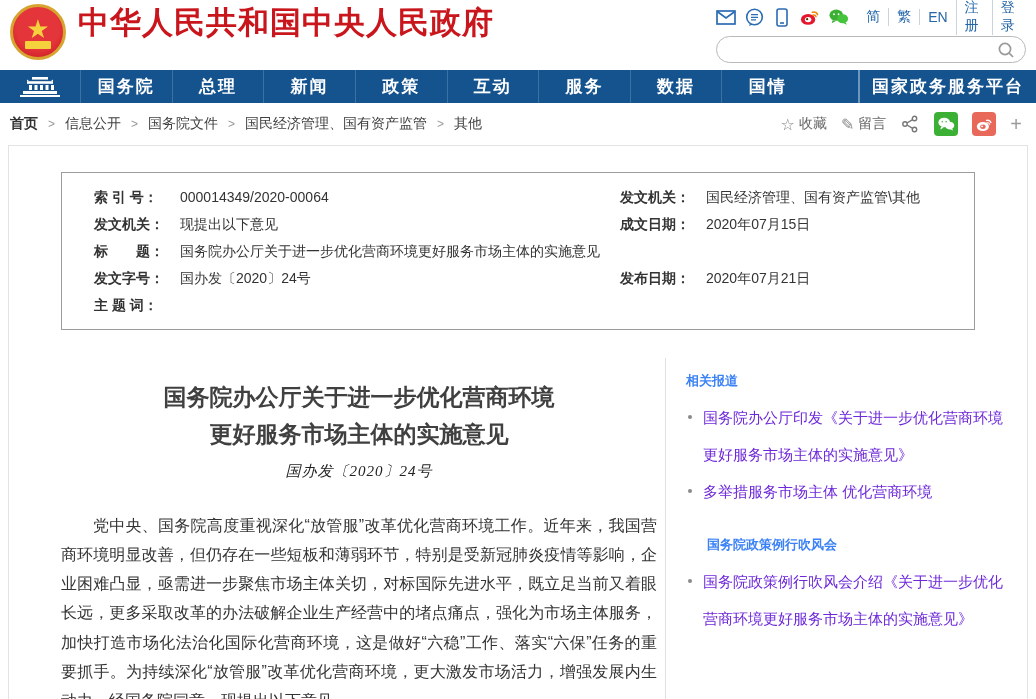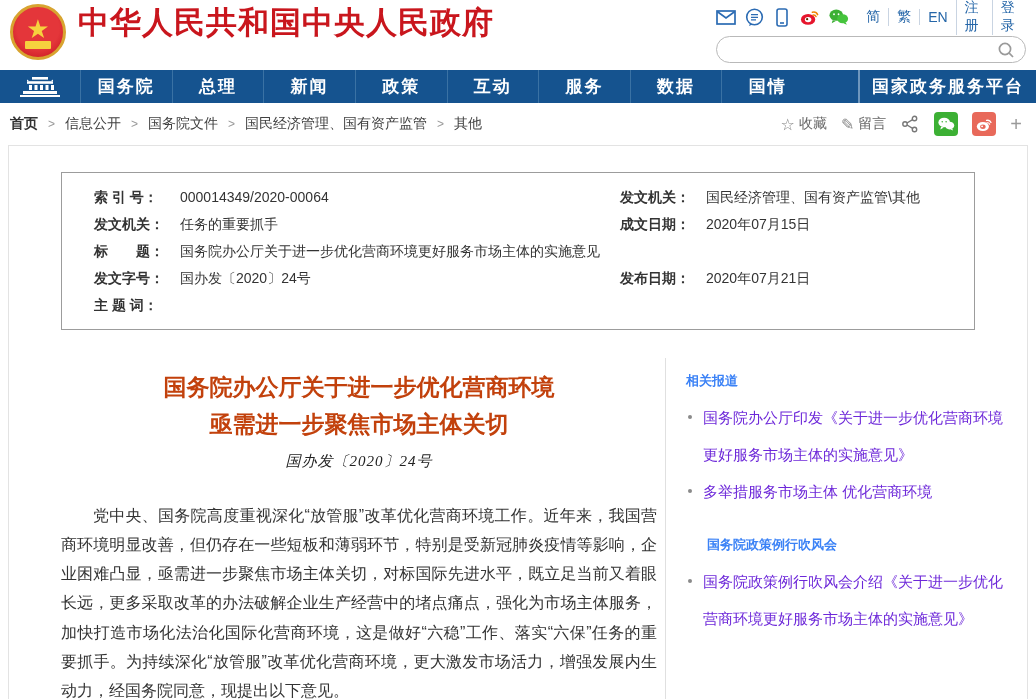--- a/index.html
+++ b/index.html
@@ -58,21 +58,21 @@
   .content-box { margin:0 8px; border:1px solid #e3e3e3; background:#fff; height:560px; }
   .info-grid { margin:26px 52px 0 52px; border:1px solid #9c9c9c; padding:16px 15px 14px 32px;
     display:grid; grid-template-columns:84px 442px 84px 1fr; row-gap:9px; font-size:14px; color:#333; }
   .info-label { font-weight:bold; white-space:nowrap; }
   .info-value { padding-left:2px; }
   .span3 { grid-column:2 / 5; }
 
   .content-row { display:flex; margin-top:28px; height:420px; }
   .main-col { width:656px; padding:0 8px 0 52px; }
   .art-title { font-family:"Liberation Serif","DejaVu Serif",serif; font-weight:bold; font-size:23px;
-    color:#c2410c; text-align:center; line-height:1.6; margin-top:12px; }
+    color:#404040; text-align:center; line-height:1.6; margin-top:22px; }
   .art-docnum { font-family:"Liberation Serif","DejaVu Serif",serif; font-style:italic; font-size:15px;
     color:#222; text-align:center; margin-top:8px; letter-spacing:1px; }
   .art-body { margin-top:30px; font-size:16px; color:#333; line-height:1.83; text-align:justify; }
   .art-body .indent { text-indent:2em; }
 
   .sidebar { flex:1; border-left:1px solid #e0e0e0; padding:14px 16px 0 20px; }
   .sb-title { color:#3b82f6; font-size:13px; font-weight:bold; margin-bottom:10px; cursor:pointer; }
   .sb-title.second { margin-top:26px;margin-left:21px; }
   .sb-item { position:relative; padding-left:17px; font-size:15px; color:#6d28d9; line-height:2.45;
     cursor:pointer; }
@@ -234,42 +234,42 @@
 
 <div class="content-box">
 
   <div class="info-grid">
     <span class="info-label">索 引 号：</span>
     <span class="info-value">000014349/2020-00064</span>
     <span class="info-label">发文机关：</span>
     <span class="info-value">国民经济管理、国有资产监管\其他</span>
 
     <span class="info-label">发文机关：</span>
-    <span class="info-value">任务的重要抓手</span>
+    <span class="info-value">现提出以下意见</span>
     <span class="info-label">成文日期：</span>
     <span class="info-value">2020年07月15日</span>
 
     <span class="info-label">标　　题：</span>
     <span class="info-value span3">国务院办公厅关于进一步优化营商环境更好服务市场主体的实施意见</span>
 
     <span class="info-label">发文字号：</span>
     <span class="info-value">国办发〔2020〕24号</span>
     <span class="info-label">发布日期：</span>
     <span class="info-value">2020年07月21日</span>
 
     <span class="info-label">主 题 词：</span>
     <span class="info-value span3"></span>
   </div>
 
   <div class="content-row">
 
     <div class="main-col">
       <div class="art-title">
         <div>国务院办公厅关于进一步优化营商环境</div>
-        <div>亟需进一步聚焦市场主体关切</div>
+        <div>更好服务市场主体的实施意见</div>
       </div>
       <div class="art-docnum">国办发〔2020〕24号</div>
       <div class="art-body">
         <p class="indent">党中央、国务院高度重视深化“放管服”改革优化营商环境工作。近年来，我国营商环境明显改善，但仍存在一些短板和薄弱环节，特别是受新冠肺炎疫情等影响，企业困难凸显，亟需进一步聚焦市场主体关切，对标国际先进水平，既立足当前又着眼长远，更多采取改革的办法破解企业生产经营中的堵点痛点，强化为市场主体服务，加快打造市场化法治化国际化营商环境，这是做好“六稳”工作、落实“六保”任务的重要抓手。为持续深化“放管服”改革优化营商环境，更大激发市场活力，增强发展内生动力，经国务院同意，现提出以下意见。</p>
       </div>
     </div>
 
     <div class="sidebar">
       <div class="sb-title">相关报道</div>
       <div class="sb-item">

